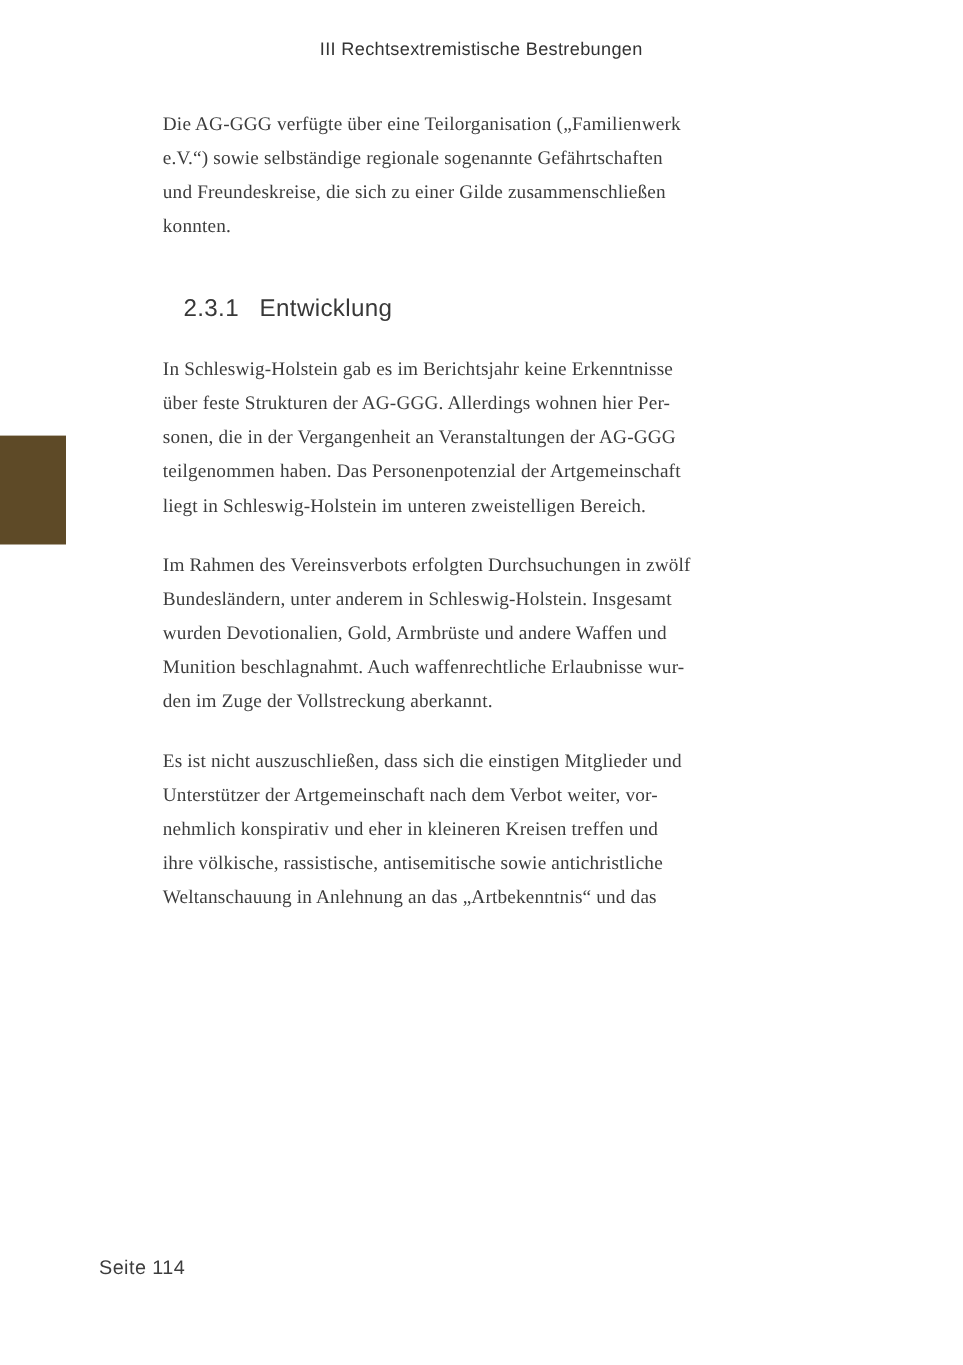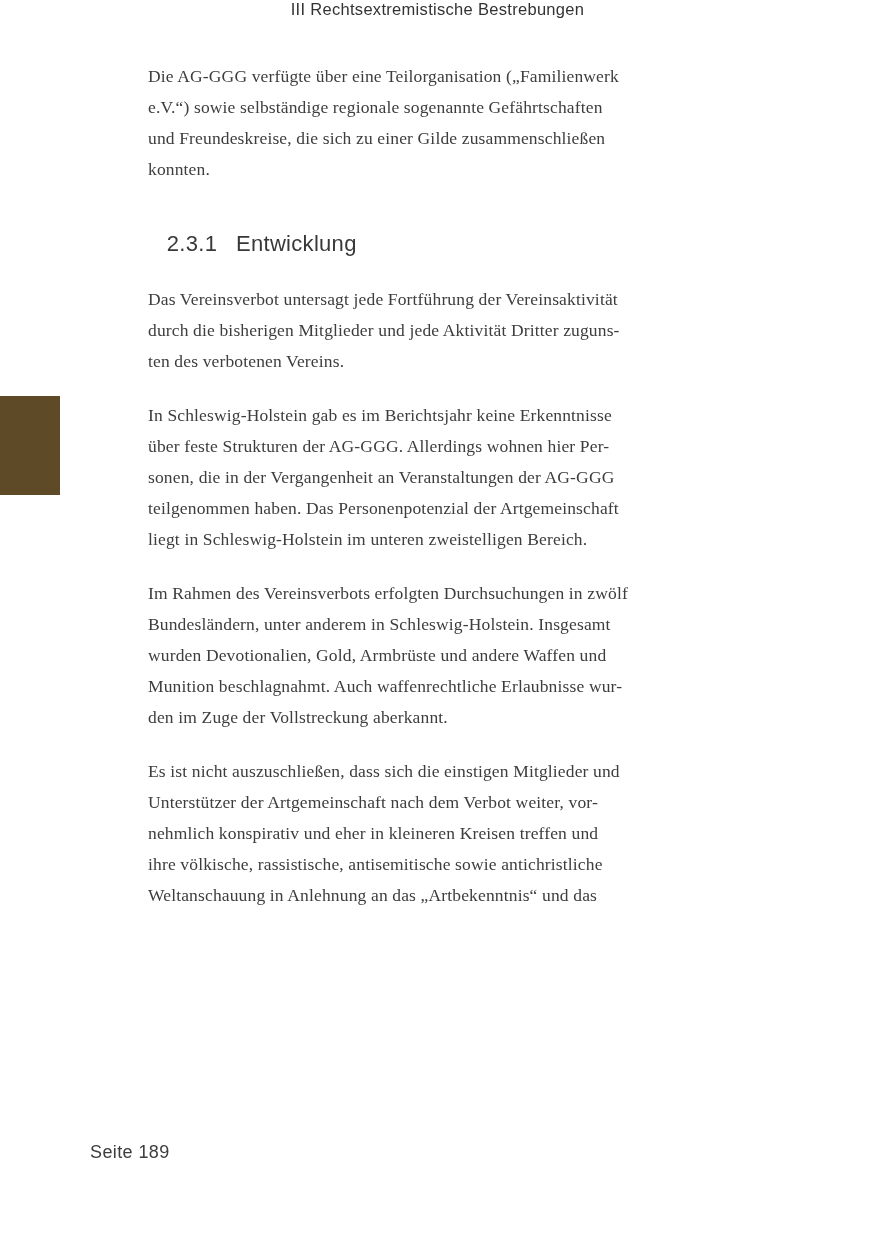--- a/index.html
+++ b/index.html
@@ -10,20 +10,21 @@
   .page {
     position: relative;
     width: 875px;
     height: 1241px;
     background: #ffffff;
     overflow: hidden;
     font-family: "Liberation Sans", sans-serif;
     color: #3d3d3d;
   }
   .running-head {
+    padding-top: 36px;
     text-align: center;
     font-size: 16.5px;
     letter-spacing: 0.3px;
     color: #333333;
   }
   .accent-tab {
     position: absolute;
     left: 0;
     top: 396px;
     width: 60px;
@@ -78,23 +79,20 @@
     <p class="para">Die AG-GGG verfügte über eine Teilorganisation („Familienwerk
 e.V.“) sowie selbständige regionale sogenannte Gefährtschaften
 und Freundeskreise, die sich zu einer Gilde zusammenschließen
 konnten.</p>
 
     <h2 class="section-heading">
       <span class="sec-num">2.3.1</span><span>Entwicklung</span>
     </h2>
 
 
-    <p class="para">Das Vereinsverbot untersagt jede Fortführung der Vereinsaktivität
-durch die bisherigen Mitglieder und jede Aktivität Dritter zuguns-
-ten des verbotenen Vereins.</p>
 
     <p class="para">In Schleswig-Holstein gab es im Berichtsjahr keine Erkenntnisse
 über feste Strukturen der AG-GGG. Allerdings wohnen hier Per-
 sonen, die in der Vergangenheit an Veranstaltungen der AG-GGG
 teilgenommen haben. Das Personenpotenzial der Artgemeinschaft
 liegt in Schleswig-Holstein im unteren zweistelligen Bereich.</p>
 
     <p class="para">Im Rahmen des Vereinsverbots erfolgten Durchsuchungen in zwölf
 Bundesländern, unter anderem in Schleswig-Holstein. Insgesamt
 wurden Devotionalien, Gold, Armbrüste und andere Waffen und
@@ -103,15 +101,15 @@
 
 
     <p class="para">Es ist nicht auszuschließen, dass sich die einstigen Mitglieder und
 Unterstützer der Artgemeinschaft nach dem Verbot weiter, vor-
 nehmlich konspirativ und eher in kleineren Kreisen treffen und
 ihre völkische, rassistische, antisemitische sowie antichristliche
 Weltanschauung in Anlehnung an das „Artbekenntnis“ und das</p>
 
   </div>
 
-  <div class="page-footer">Seite 189</div>
+  <div class="page-footer">Seite 114</div>
 
 </div>
 
 </body></html>

